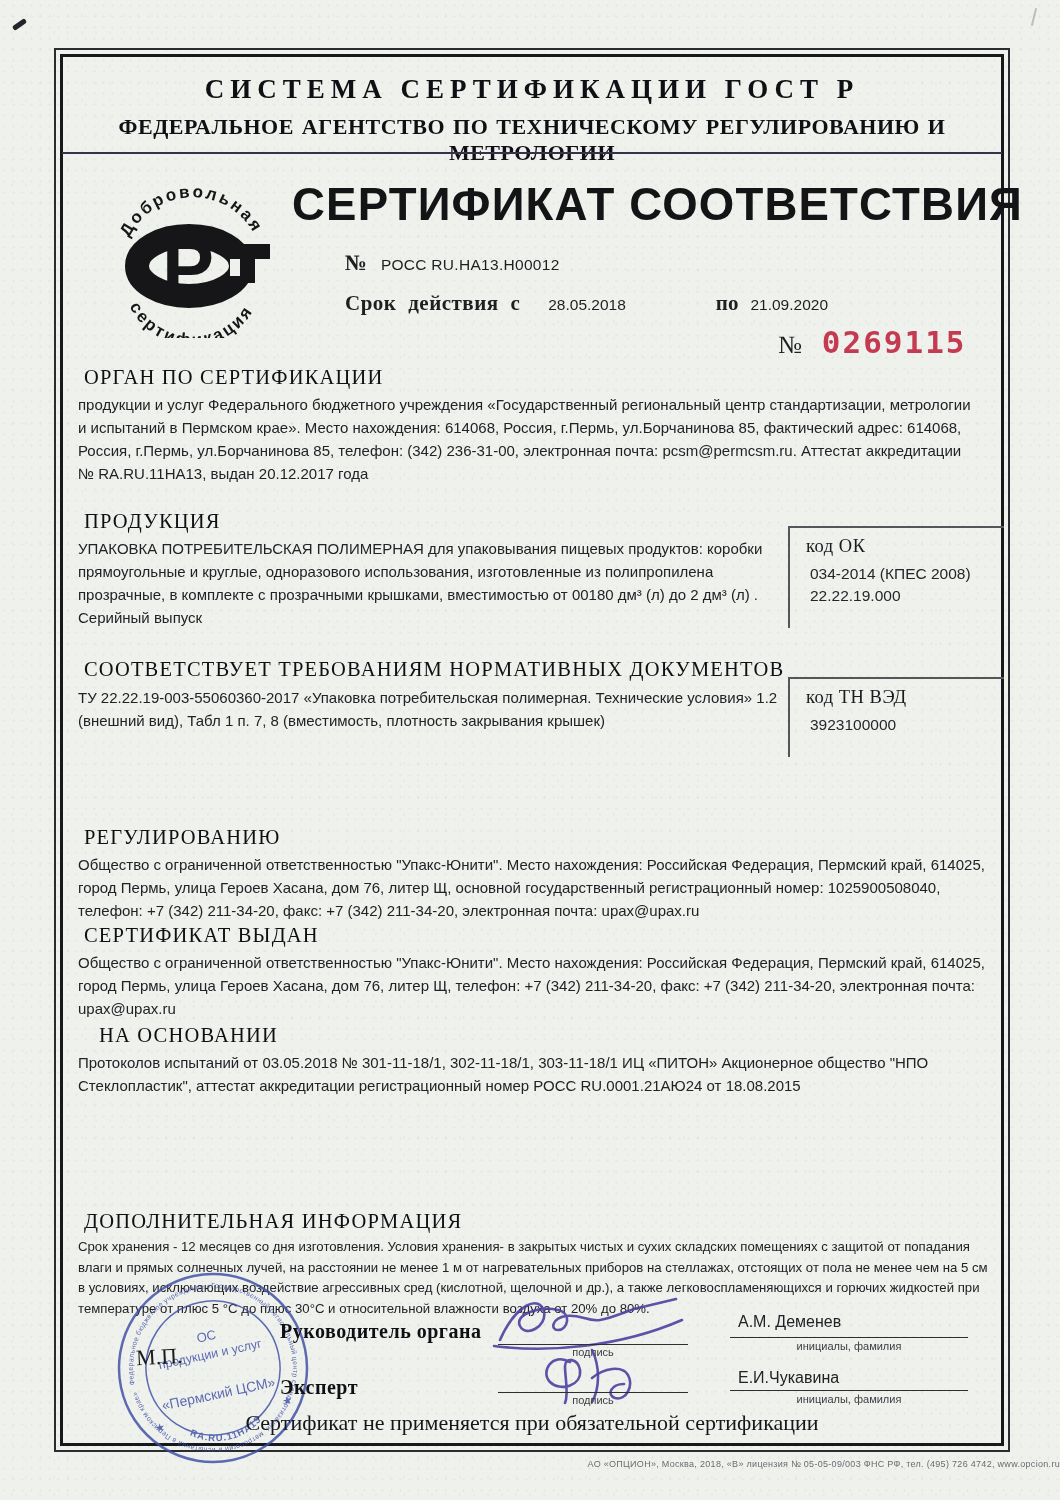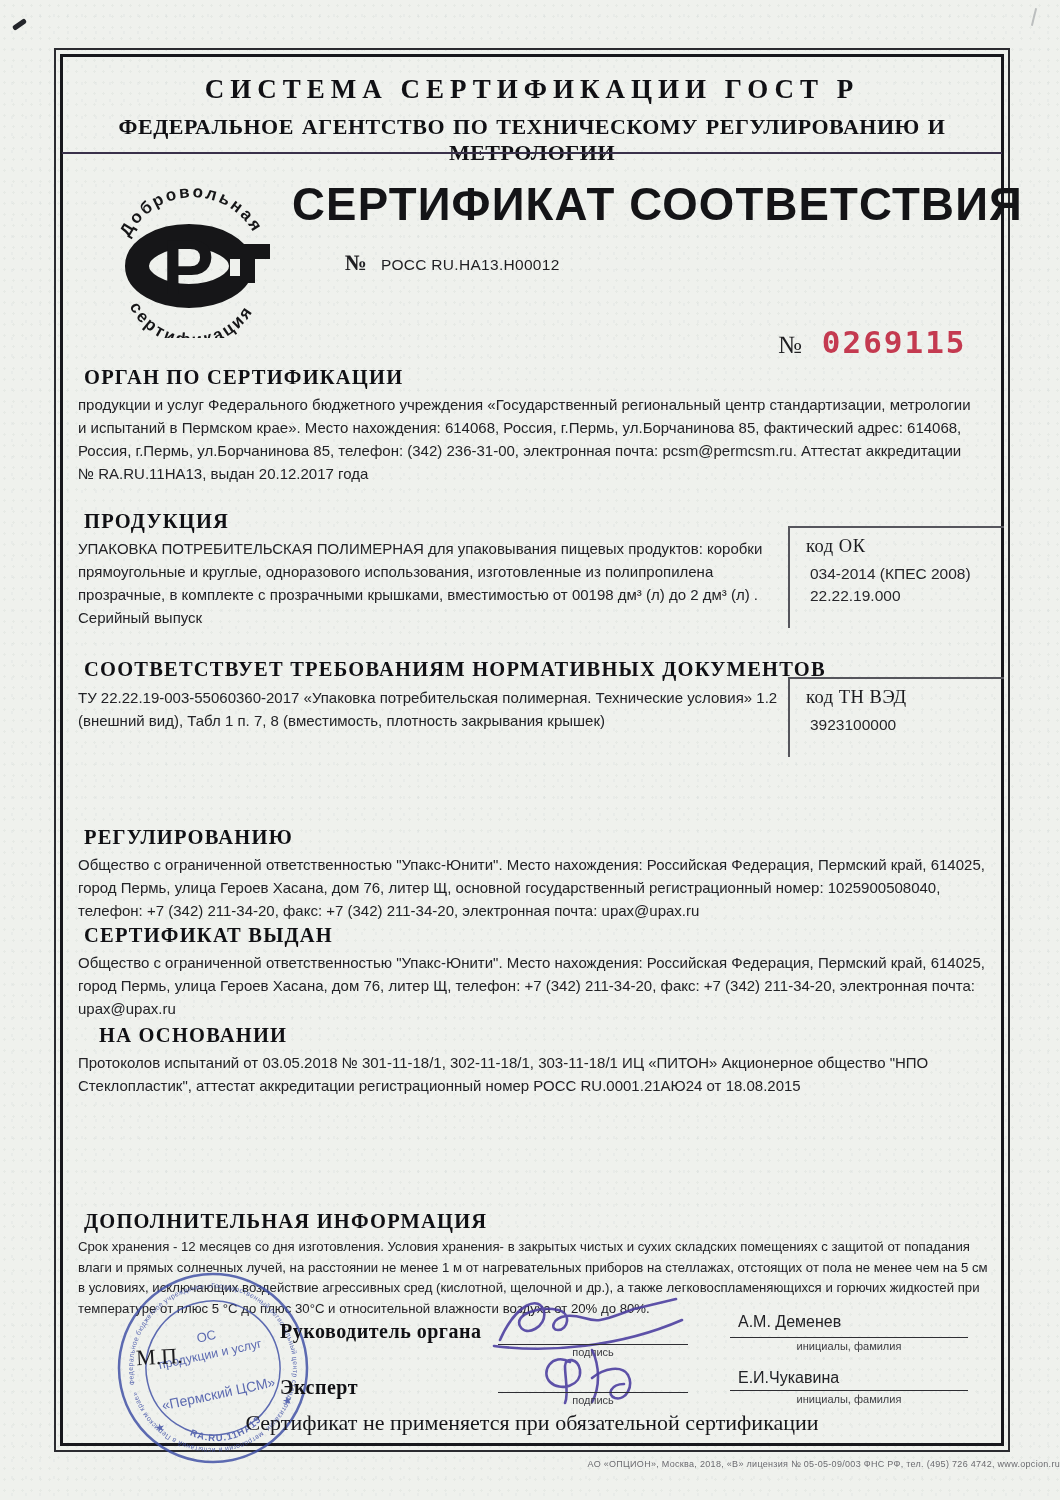--- a/index.html
+++ b/index.html
@@ -35,21 +35,21 @@
   .validity .lbl{font-family:"Liberation Serif",serif;font-weight:bold;font-size:21px;letter-spacing:.5px;word-spacing:6px;}
   .validity .from{font-size:15.5px;margin-left:28px;}
   .validity .tolbl{font-family:"Liberation Serif",serif;font-weight:bold;font-size:21px;margin-left:90px;}
   .validity .to{font-size:15.5px;margin-left:12px;}
 
   .serial{left:778px;top:324px;white-space:nowrap;}
   .serial .nolbl{font-family:"Liberation Serif",serif;font-size:25px;}
   .serial .num{font-family:"DejaVu Sans Mono",monospace;font-weight:bold;font-size:31px;
                letter-spacing:2px;margin-left:20px;color:var(--serial-color,#c43a50);}
 
-  .sec-h{font-family:"Liberation Serif",serif;font-weight:bold;font-size:20.5px;letter-spacing:1.2px;color:#101014;white-space:nowrap;}
+  .sec-h{font-family:"Liberation Serif",serif;font-weight:normal;font-size:20.5px;letter-spacing:1.2px;color:#101014;white-space:nowrap;}
   .sec-b{font-size:15px;line-height:23px;color:#222226;}
   .h-organ{left:84px;top:366px;}      .b-organ{left:78px;top:393px;width:902px;}
   .h-product{left:84px;top:510px;}    .b-product{left:78px;top:537px;width:706px;}
   .h-conf{left:84px;top:658px;}       .b-conf{left:78px;top:686px;width:706px;}
   .h-manu{left:84px;top:826px;}       .b-manu{left:78px;top:853px;width:910px;}
   .h-issued{left:84px;top:924px;}     .b-issued{left:78px;top:951px;width:910px;}
   .h-basis{left:99px;top:1024px;}     .b-basis{left:78px;top:1051px;width:910px;}
   .h-add{left:84px;top:1210px;}       .b-add{left:78px;top:1237px;width:916px;font-size:13.2px;line-height:20.5px;}
 
   .code-box{border-top:2px solid #55555c;border-left:2px solid #55555c;padding:8px 0 0 16px;box-sizing:border-box;}
@@ -120,30 +120,33 @@
       <rect x="148" y="76" width="15" height="39" fill="#161618"></rect>
     </g>
   </svg>
 
   <div class="abs doc-title">СЕРТИФИКАТ СООТВЕТСТВИЯ</div>
 
   <div class="abs cert-no">
     <span class="nolbl">№</span><span class="noval">РОСС RU.НА13.Н00012</span>
   </div>
 
+  <div class="abs validity">
+    <span class="lbl">Срок действия  с</span><span class="from">28.05.2018</span><span class="tolbl">по</span><span class="to">21.09.2020</span>
+  </div>
 
   <div class="abs serial">
     <span class="nolbl">№</span><span class="num">0269115</span>
   </div>
 
   <div class="abs sec-h h-organ">ОРГАН ПО СЕРТИФИКАЦИИ</div>
   <div class="abs sec-b b-organ">продукции и услуг Федерального бюджетного учреждения «Государственный региональный центр стандартизации, метрологии и испытаний в Пермском крае». Место нахождения: 614068, Россия, г.Пермь, ул.Борчанинова 85, фактический адрес: 614068, Россия, г.Пермь, ул.Борчанинова 85, телефон: (342) 236-31-00, электронная почта: pcsm@permcsm.ru. Аттестат аккредитации № RA.RU.11НА13, выдан 20.12.2017 года</div>
 
   <div class="abs sec-h h-product">ПРОДУКЦИЯ</div>
-  <div class="abs sec-b b-product">УПАКОВКА ПОТРЕБИТЕЛЬСКАЯ ПОЛИМЕРНАЯ для упаковывания пищевых продуктов: коробки прямоугольные и круглые, одноразового использования, изготовленные из полипропилена прозрачные, в комплекте с прозрачными крышками, вместимостью от 00198 дм³ (л) до 2 дм³ (л) . Серийный выпуск</div>
+  <div class="abs sec-b b-product">УПАКОВКА ПОТРЕБИТЕЛЬСКАЯ ПОЛИМЕРНАЯ для упаковывания пищевых продуктов: коробки прямоугольные и круглые, одноразового использования, изготовленные из полипропилена прозрачные, в комплекте с прозрачными крышками, вместимостью от 00180 дм³ (л) до 2 дм³ (л) . Серийный выпуск</div>
 
   <div class="abs code-box code-ok">
     <div class="clabel">код ОК</div>
     <div class="cval">
       <div>034-2014 (КПЕС 2008)</div>
       <div>22.22.19.000</div>
     </div>
   </div>
 
   <div class="abs sec-h h-conf">СООТВЕТСТВУЕТ ТРЕБОВАНИЯМ НОРМАТИВНЫХ ДОКУМЕНТОВ</div>

